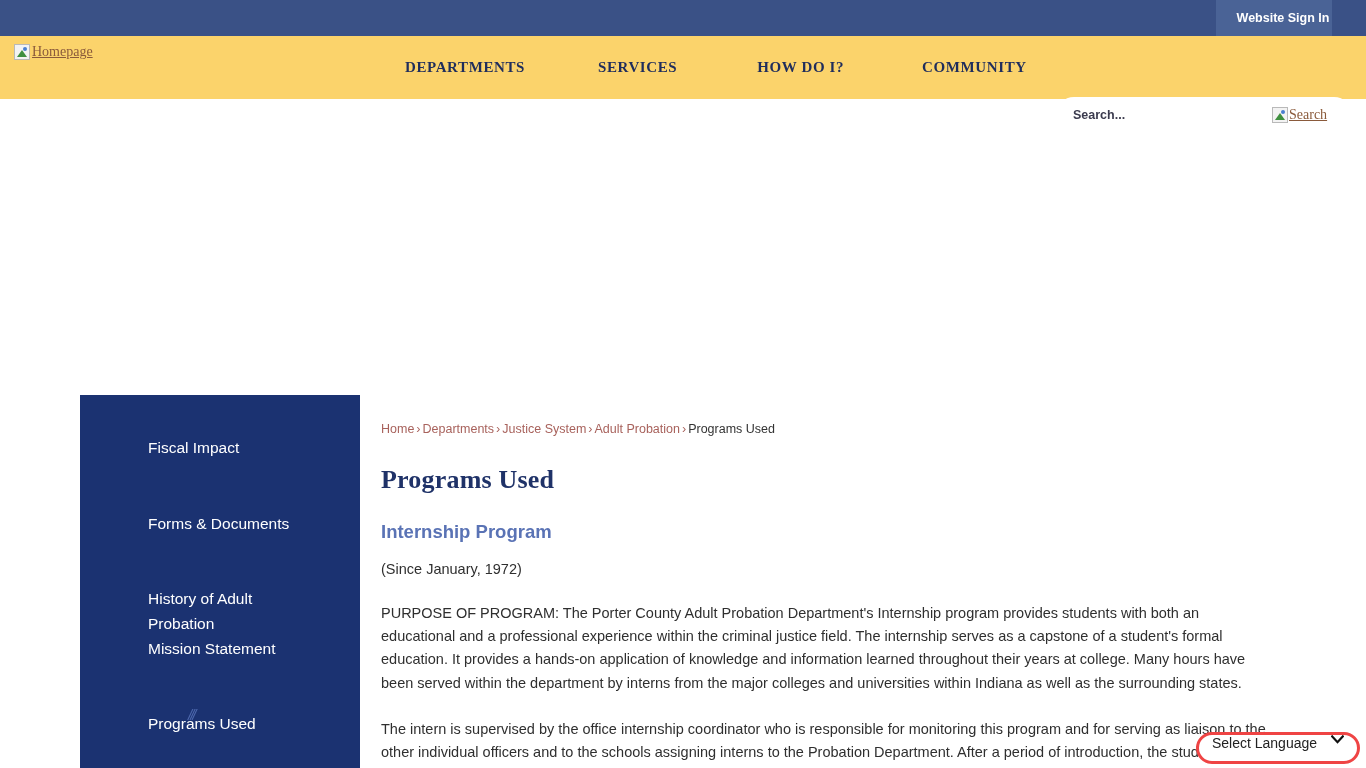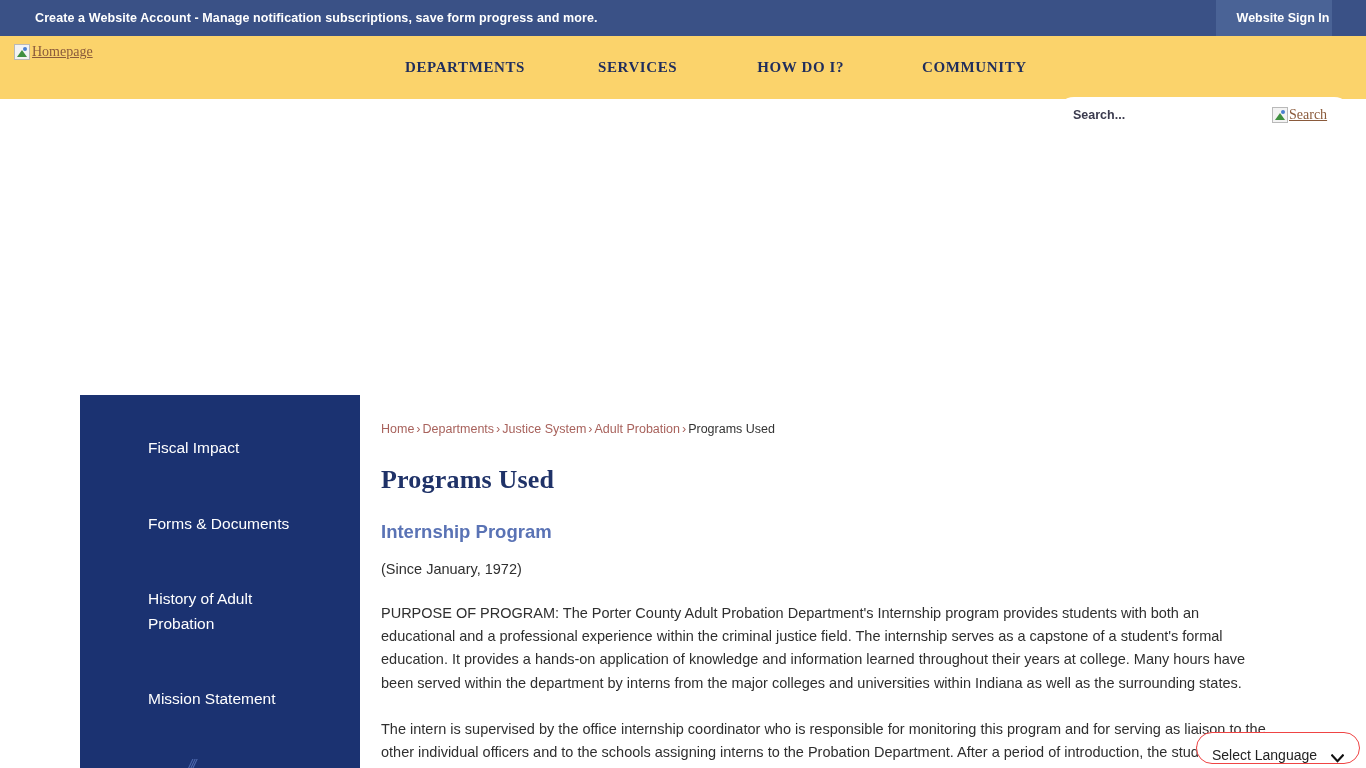--- a/index.html
+++ b/index.html
@@ -187,21 +187,21 @@
     font-size: 15.5px;
     line-height: 25px;
     padding: 0 46px 0 68px;
     text-decoration: none;
     display: block;
     cursor: pointer;
   }
   .side-item.i0 { margin-top: 40px; }
   .side-item.i1 { margin-top: 51px; }
   .side-item.i2 { margin-top: 50px; }
-  .side-item.i3 { margin-top: 50px; }
+  .side-item.i3 { }
   .side-item.i4 { margin-top: 50px; position: relative; }
   .side-item.i4::before {
     content: "///";
     position: absolute;
     left: 108px;
     top: -9px;
     color: #4d68ad;
     font-size: 15px;
     font-style: italic;
     letter-spacing: -2px;
@@ -256,42 +256,39 @@
   }
 
   
   .lang-widget {
     position: absolute;
     right: 6px;
     bottom: 4px;
     width: 164px;
     height: 32px;
     background: #ffffff;
-    border: 1px solid #ef4444;
+    border: 3px solid #ef4444;
     border-radius: 16px;
     display: flex;
-    align-items: flex-end;
+    align-items: flex-start;
     justify-content: center;
     gap: 14px;
     cursor: pointer;
     z-index: 20;
   }
   .lang-label {
     font-size: 14px;
     color: #222222;
   }
   .chev { width: 13px; height: 9px; display: block; }
 </style>
 </head>
 <body>
 
 <div class="top-bar">
-  <div class="top-bar-msg">
-    <a href="#" class="acct-link">Create a Website Account</a><span class="acct-rest"> - Manage notification subscriptions, save form progress and more.</span>
-  </div>
   <a href="#" class="signin-btn">Website Sign In</a>
 </div>
 
 <div class="nav-bar">
 
   <a href="#" class="logo-link">
     <span class="broken-img"></span>
     <span class="logo-text">Homepage</span>
   </a>
 

